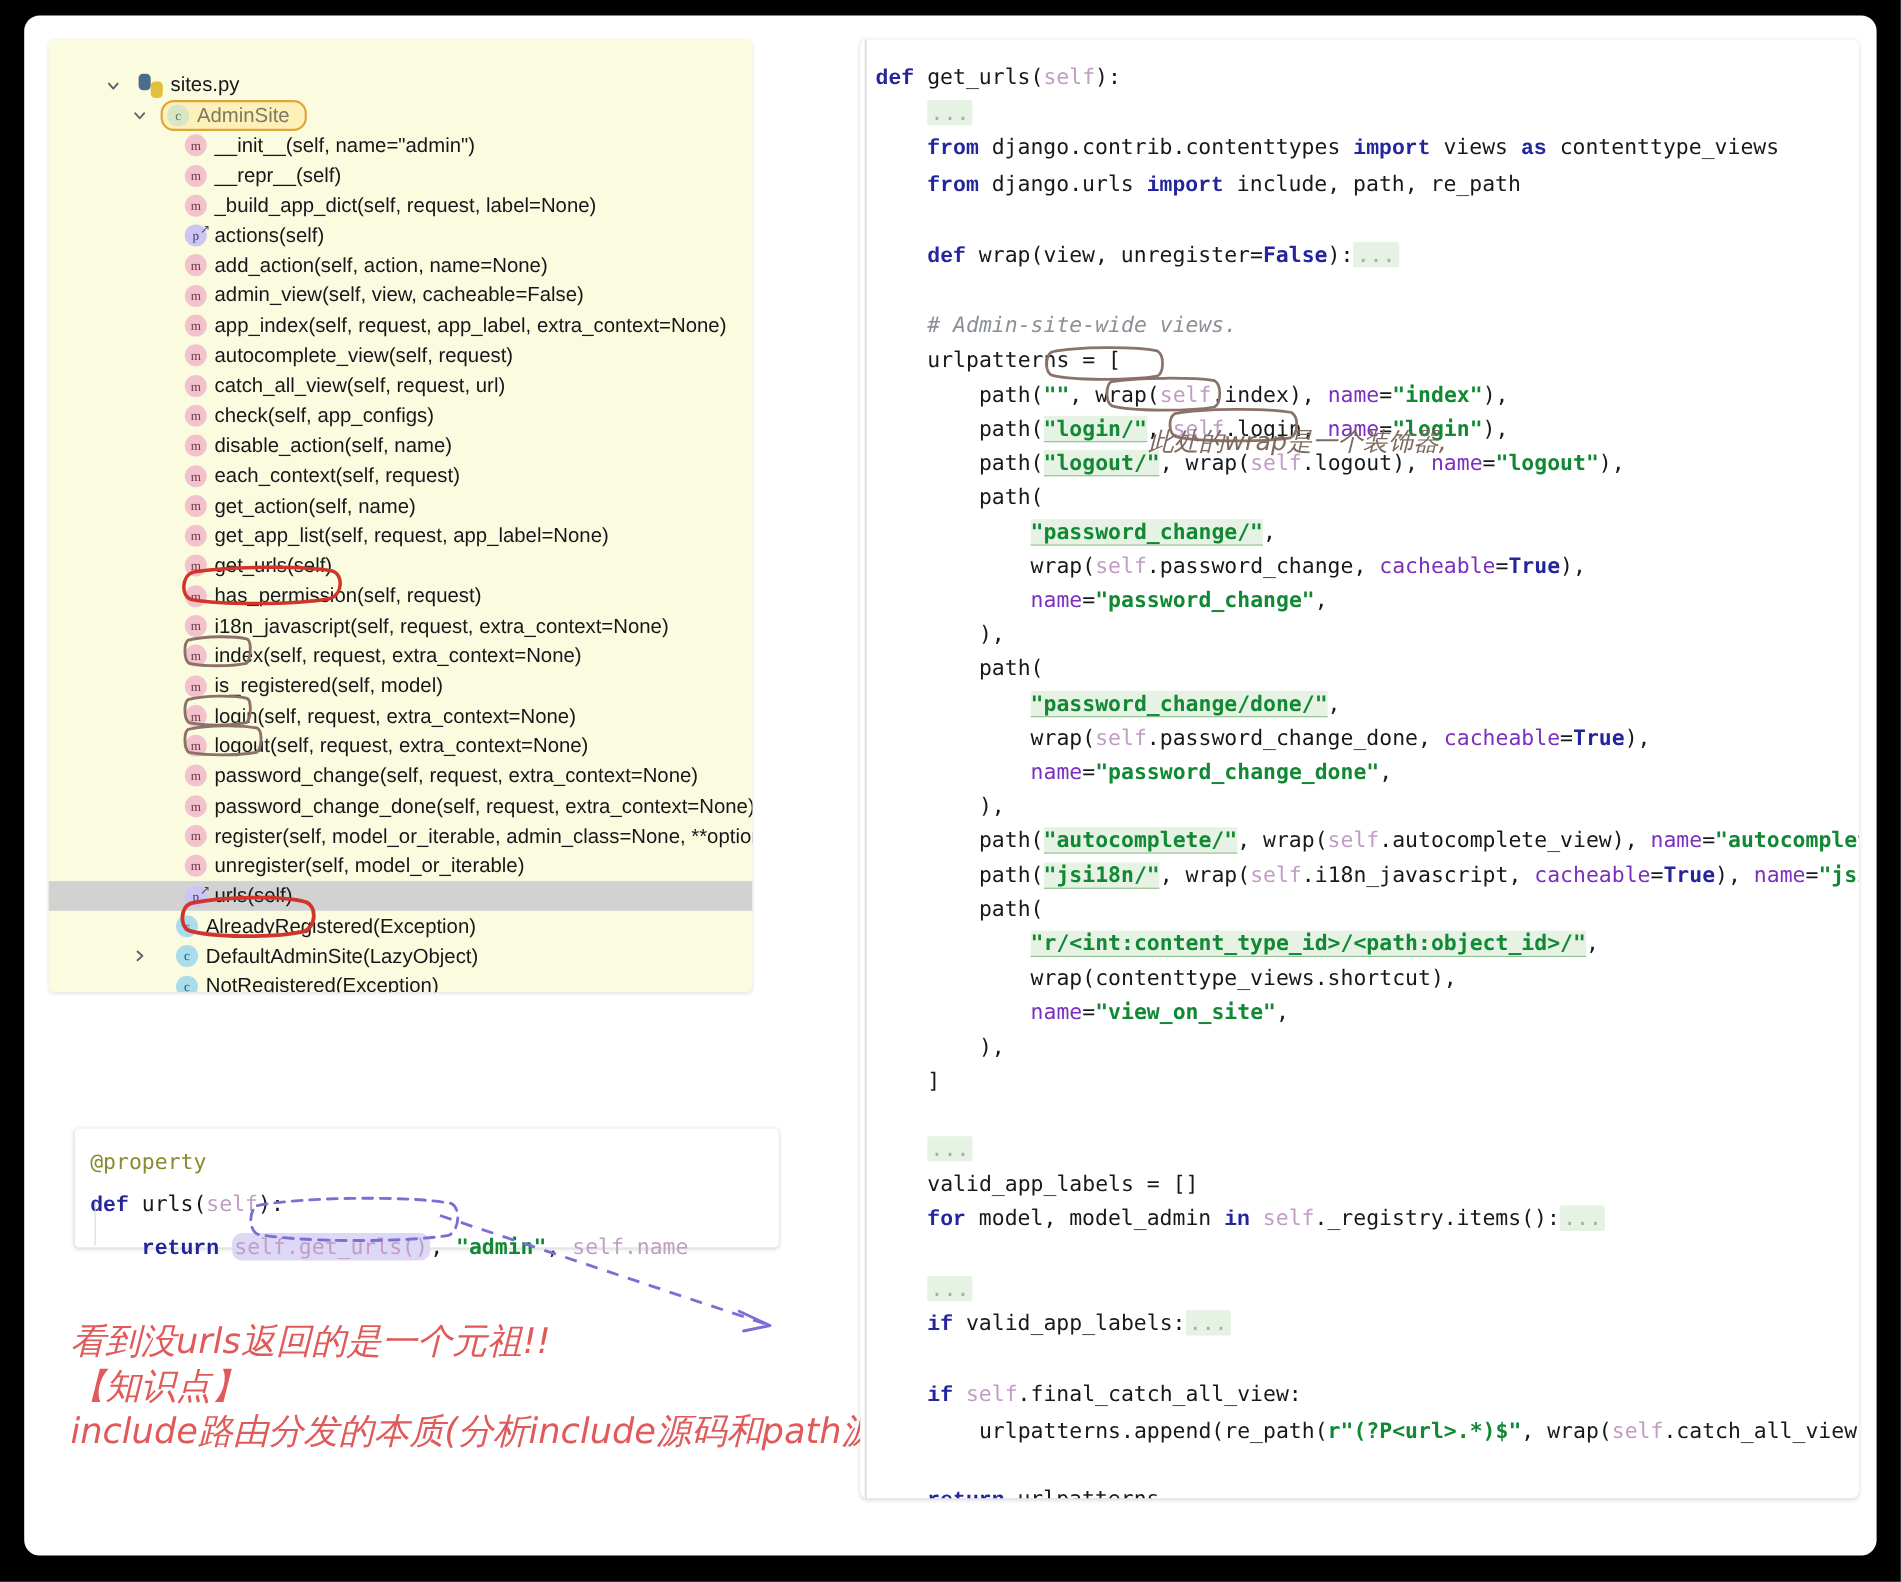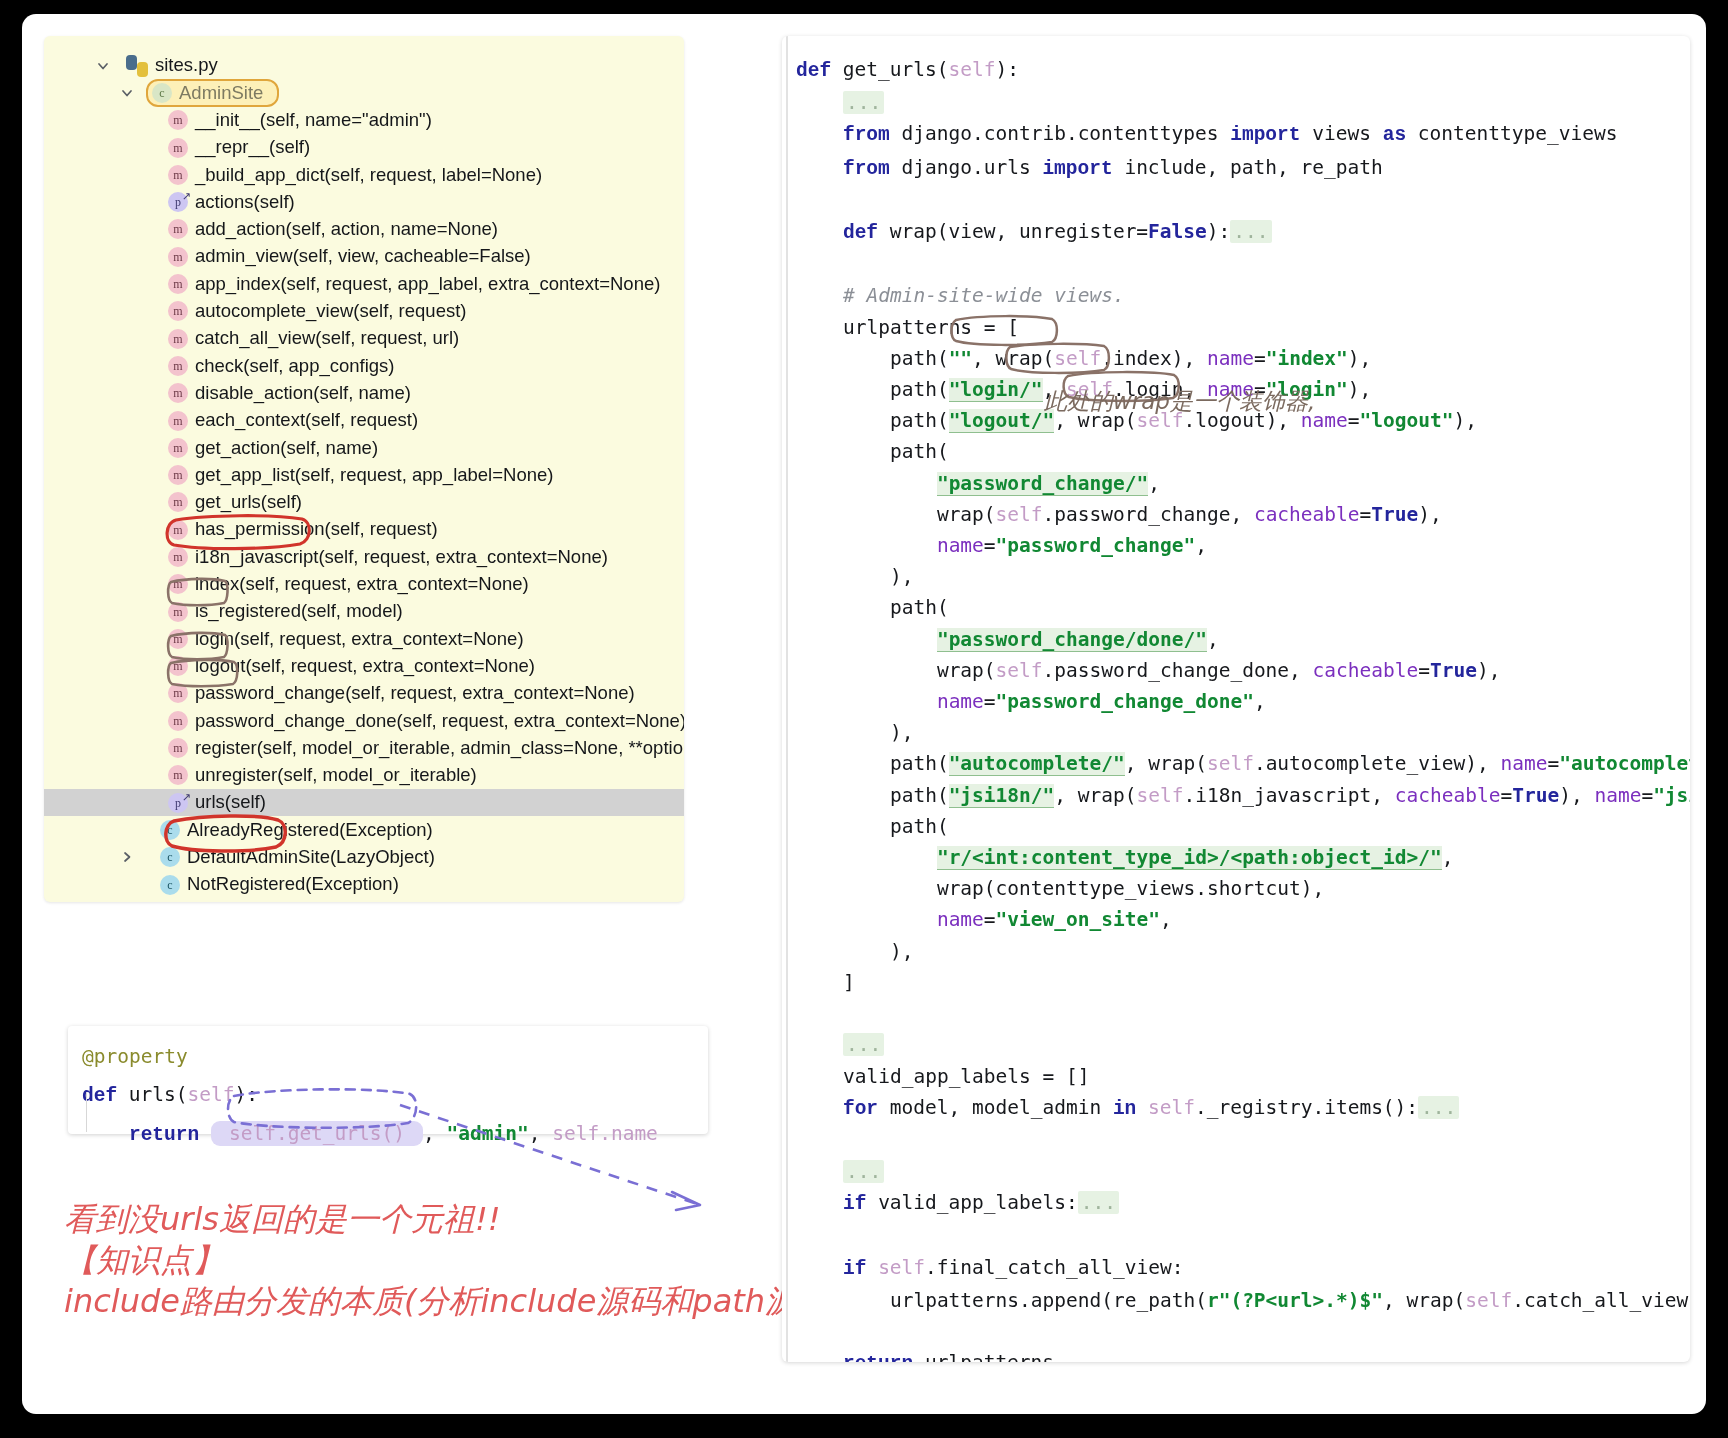--- a/index.html
+++ b/index.html
@@ -24,21 +24,21 @@
   #structure-panel{
     position:absolute; left:22px; top:22px;
     width:640px; height:866px;
     background:#fbfbdf;
     border-radius:6px;
     overflow:hidden;
     box-shadow:0 1px 3px rgba(0,0,0,.10);
   }
   .tree{
     position:relative;
-    padding-top:16px;
+    padding-top:28px;
     font-size:18.5px;
     color:#15171a;
   }
   .row{
     position:relative;
     height:27.3px;
     display:flex;
     align-items:center;
     white-space:nowrap;
     padding-left:8px;
@@ -125,21 +125,21 @@
   }
   .ellips{
     background:#e6f2e3; color:#9fb49c; padding:0 3px; border-radius:2px;
   }
   .ul-str{ border-bottom:1px solid #8fbf8f; }
   .hl-green{ background:#e6f2e3; }
 
   .sel-dashed{
     background:#ddd8f6;
     border-radius:9px;
-    padding:1px 18px;
+    padding:1px 2px;
   }
 
   
   #note-block{
     position:absolute; left:42px; top:1185px;
     width:740px;
     color:#e05a5a;
     font-family:"DejaVu Sans", sans-serif;
     font-size:32px;
     line-height:41px;

